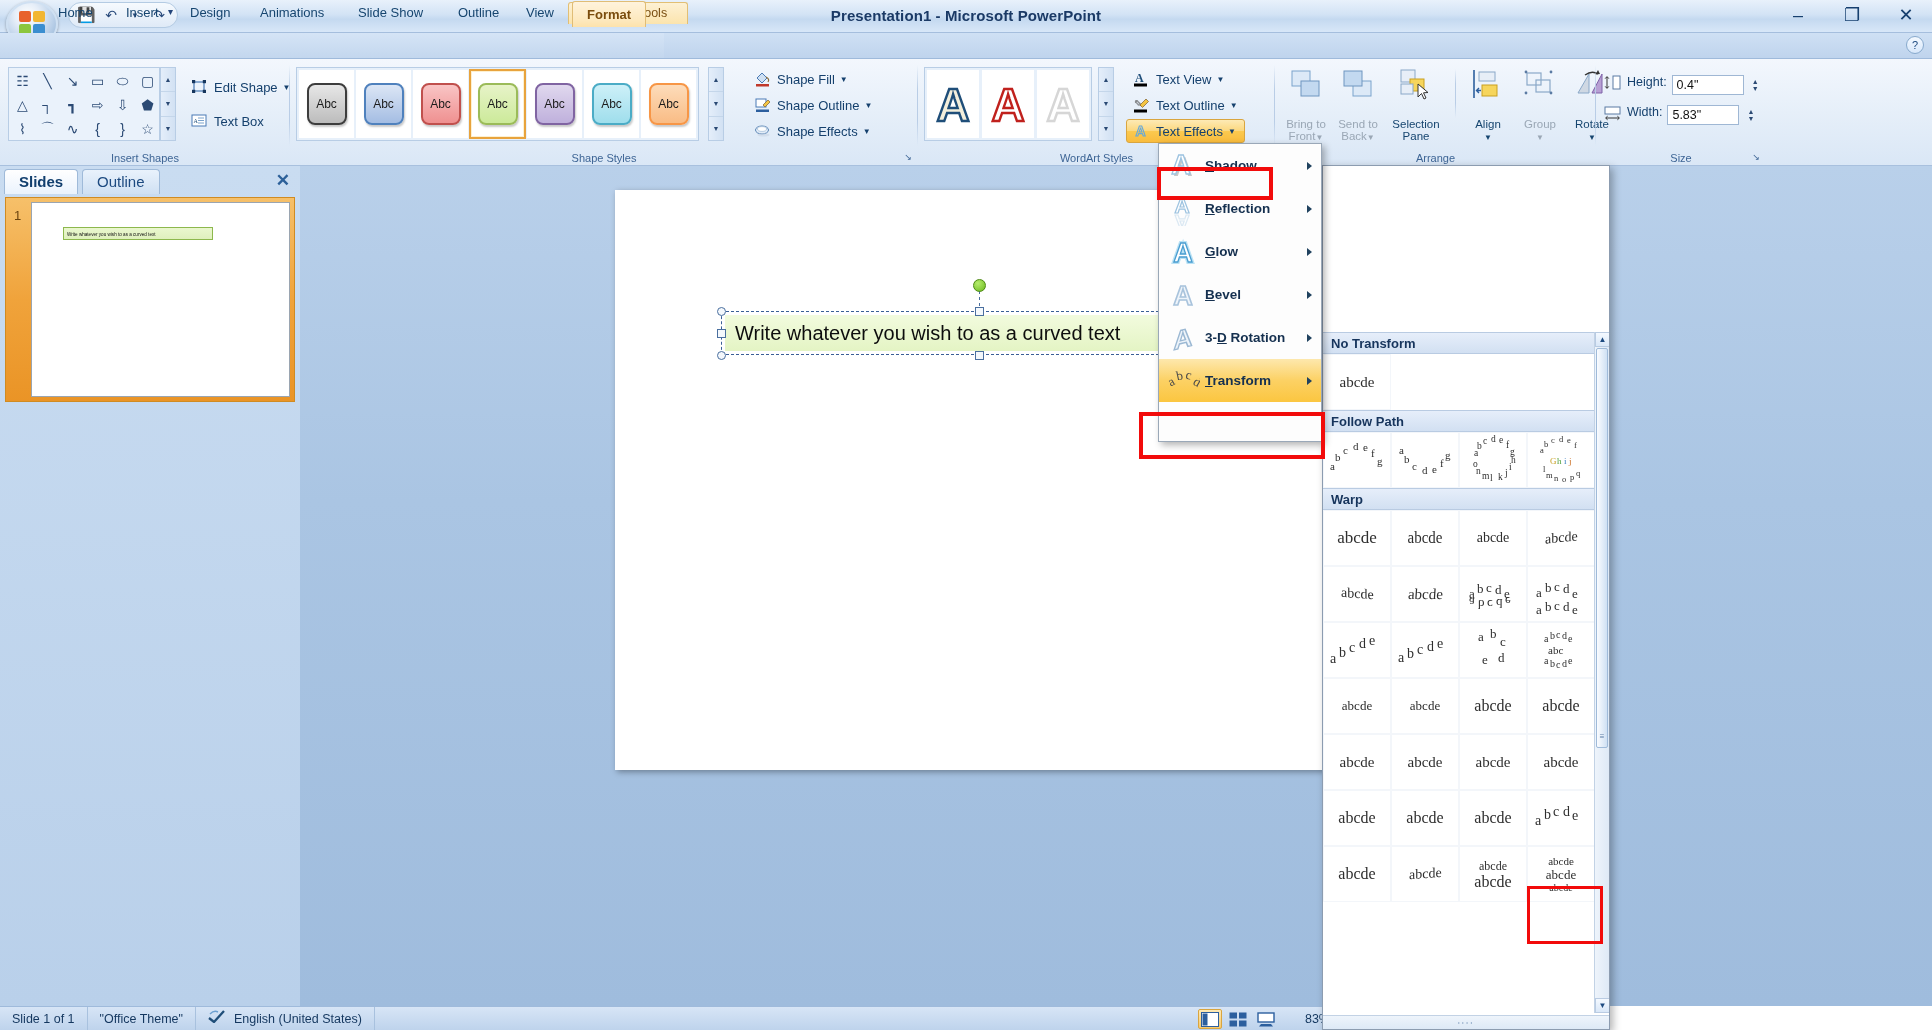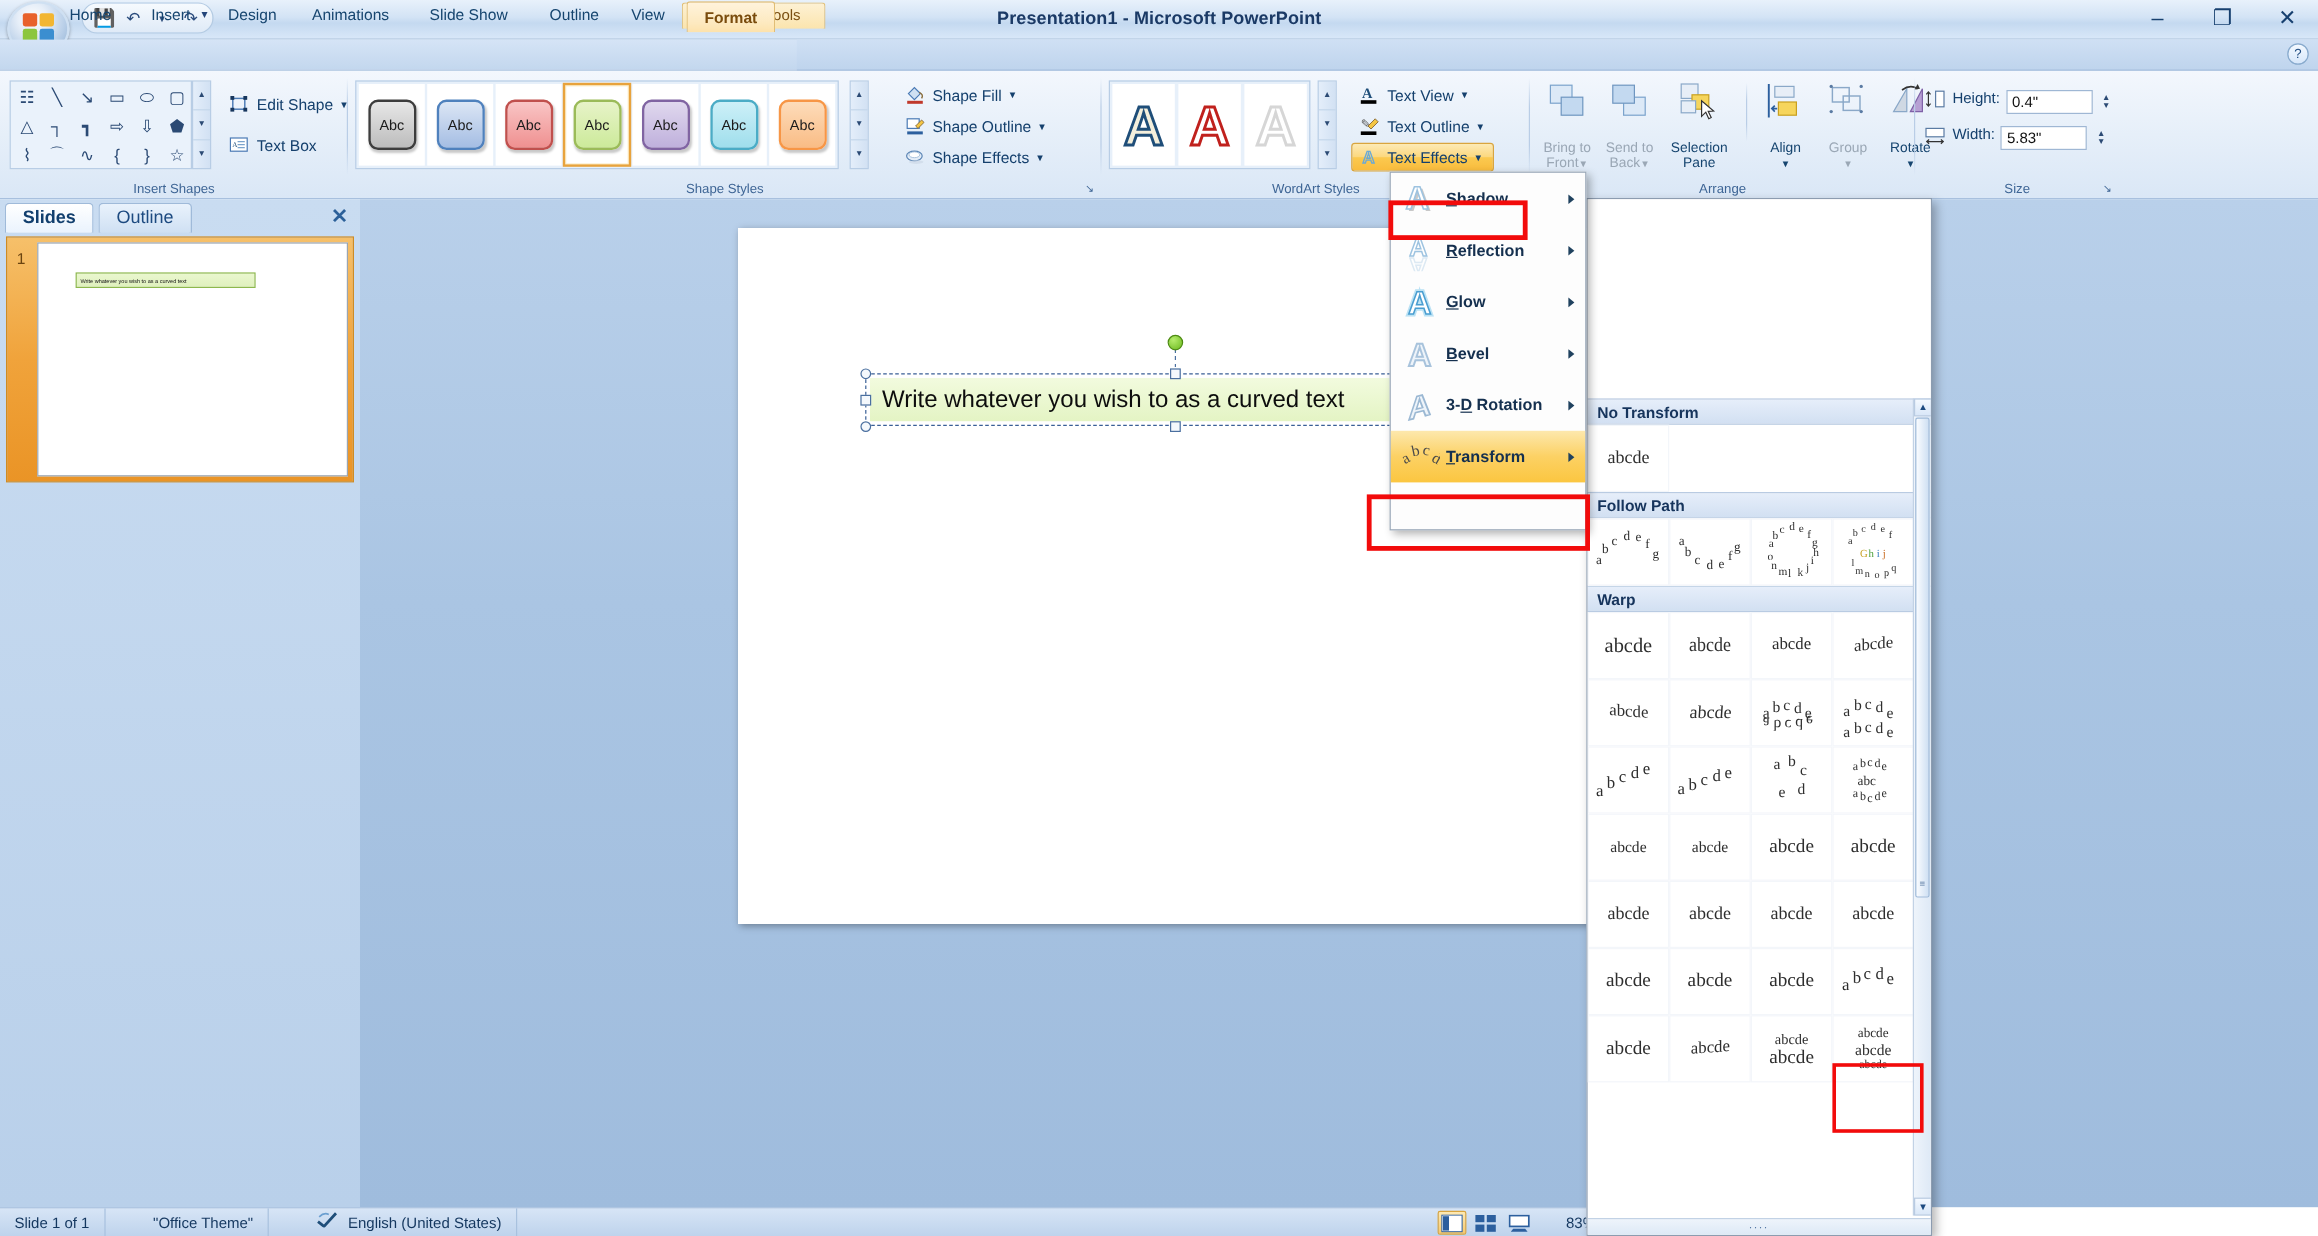--- a/index.html
+++ b/index.html
@@ -301,21 +301,21 @@
     font-size:8px; color:#5b7ba3; }
   .tx-foot { position:absolute; left:0; right:0; bottom:0; height:14px;
     background:linear-gradient(180deg,#eef4fb,#dde9f6); border-top:1px solid #c2d2e5;
     text-align:center; font-size:8px; color:#3c6496; letter-spacing:2px; }
 
   
   .statusbar {
     position:absolute; left:0; bottom:0; width:1580px; height:24px;
     background: linear-gradient(180deg,#d7e5f6,#bed3ec);
     border-top:1px solid #9fbadb;
-    display:flex; align-items:center; font-size:12.5px; color:#14375f;gap:28px;
+    display:flex; align-items:center; font-size:12.5px; color:#14375f;
   }
   .sb-item { padding:0 12px; height:24px; line-height:24px; white-space:nowrap;
     border-right:1px solid #a8c1de; }
   .sb-right { position:absolute; right:0; top:0; height:24px; display:flex; align-items:center; gap:4px; padding-right:6px;}
   .view-btn { width:24px; height:20px; display:flex; align-items:center; justify-content:center;
     cursor:pointer; border:1px solid transparent; }
   .view-btn.active { background:linear-gradient(180deg,#fde9b5,#f7c96c); border-color:#d9a53f; border-radius:2px;}
   .zoom-track { width:150px; height:4px; background:#8fa9c6; border-radius:2px; position:relative;}
   .zoom-slider { position:absolute; left:72px; top:-8px; width:11px; height:19px;
     background:linear-gradient(180deg,#fbfdff,#d3e2f4); border:1px solid #6d8fb7; border-radius:2px 2px 5px 5px; cursor:pointer;}

